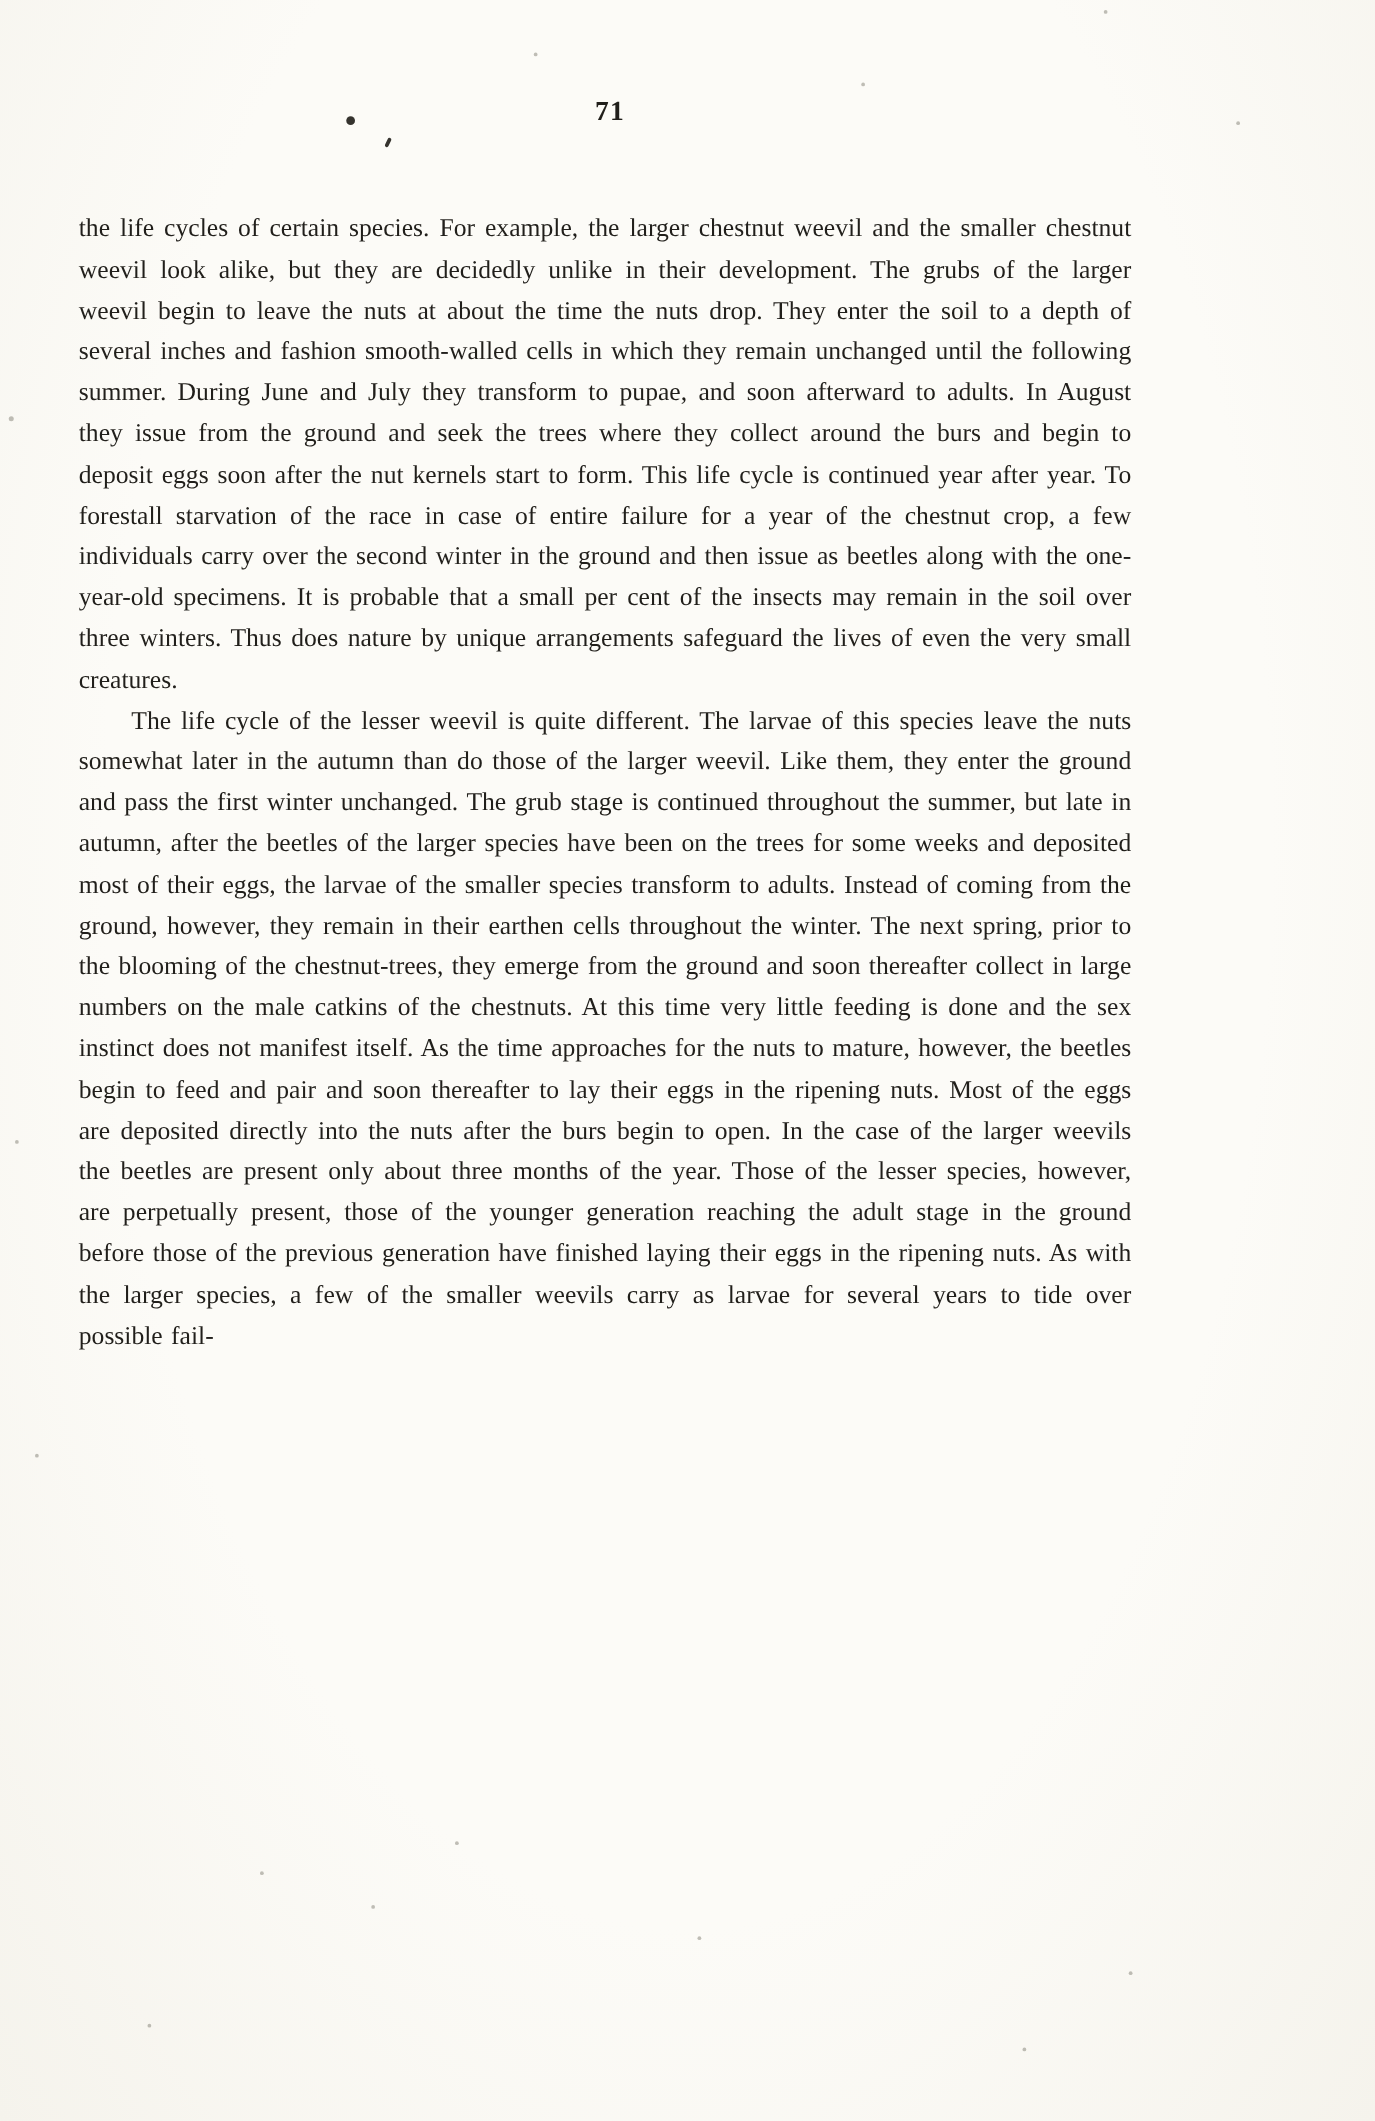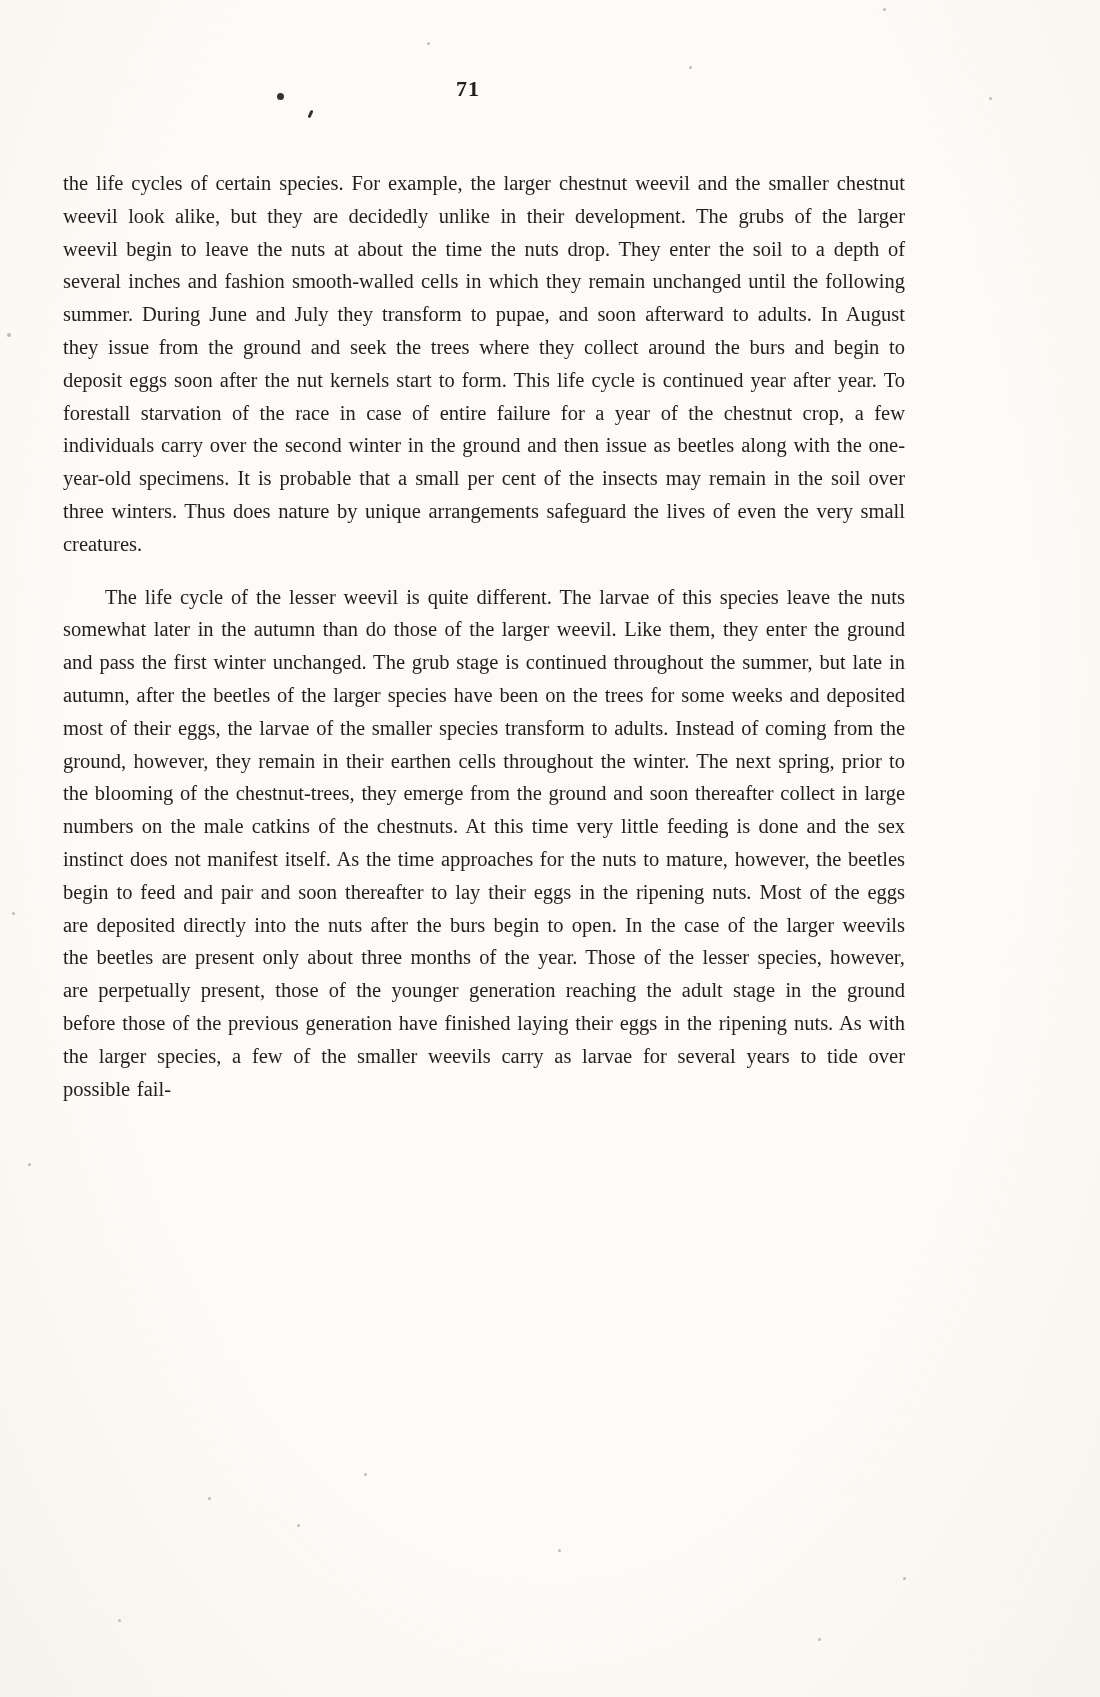--- a/index.html
+++ b/index.html
@@ -16,21 +16,21 @@
     margin: 0 auto;
     background: #fbfaf5;
     background-image: radial-gradient(ellipse at 50% 40%, #fcfbf7 60%, #f5f3ec 100%);
     overflow: hidden;
     font-family: "Liberation Serif", "DejaVu Serif", serif;
     color: #211f1b;
   }
   .page-number {
     position: absolute;
     top: 76px;
-    left: 47px;
+    left: 67px;
     width: 842px;
     text-align: center;
     font-size: 22px;
     font-weight: bold;
     letter-spacing: 1px;
   }
   .text-block {
     position: absolute;
     top: 167px;
     left: 63px;
@@ -38,21 +38,20 @@
     font-size: 20.5px;
     line-height: 32.8px;
     text-align: justify;
     word-spacing: 1.5px;
   }
   .text-block p {
     margin: 0;
   }
   .text-block p.indented {
     text-indent: 42px;
-    margin-top: 20px;
   }
   .ink-dot {
     position: absolute;
     background: #35332e;
     border-radius: 50%;
   }
   .speck {
     position: absolute;
     background: #8d8a80;
     border-radius: 50%;

